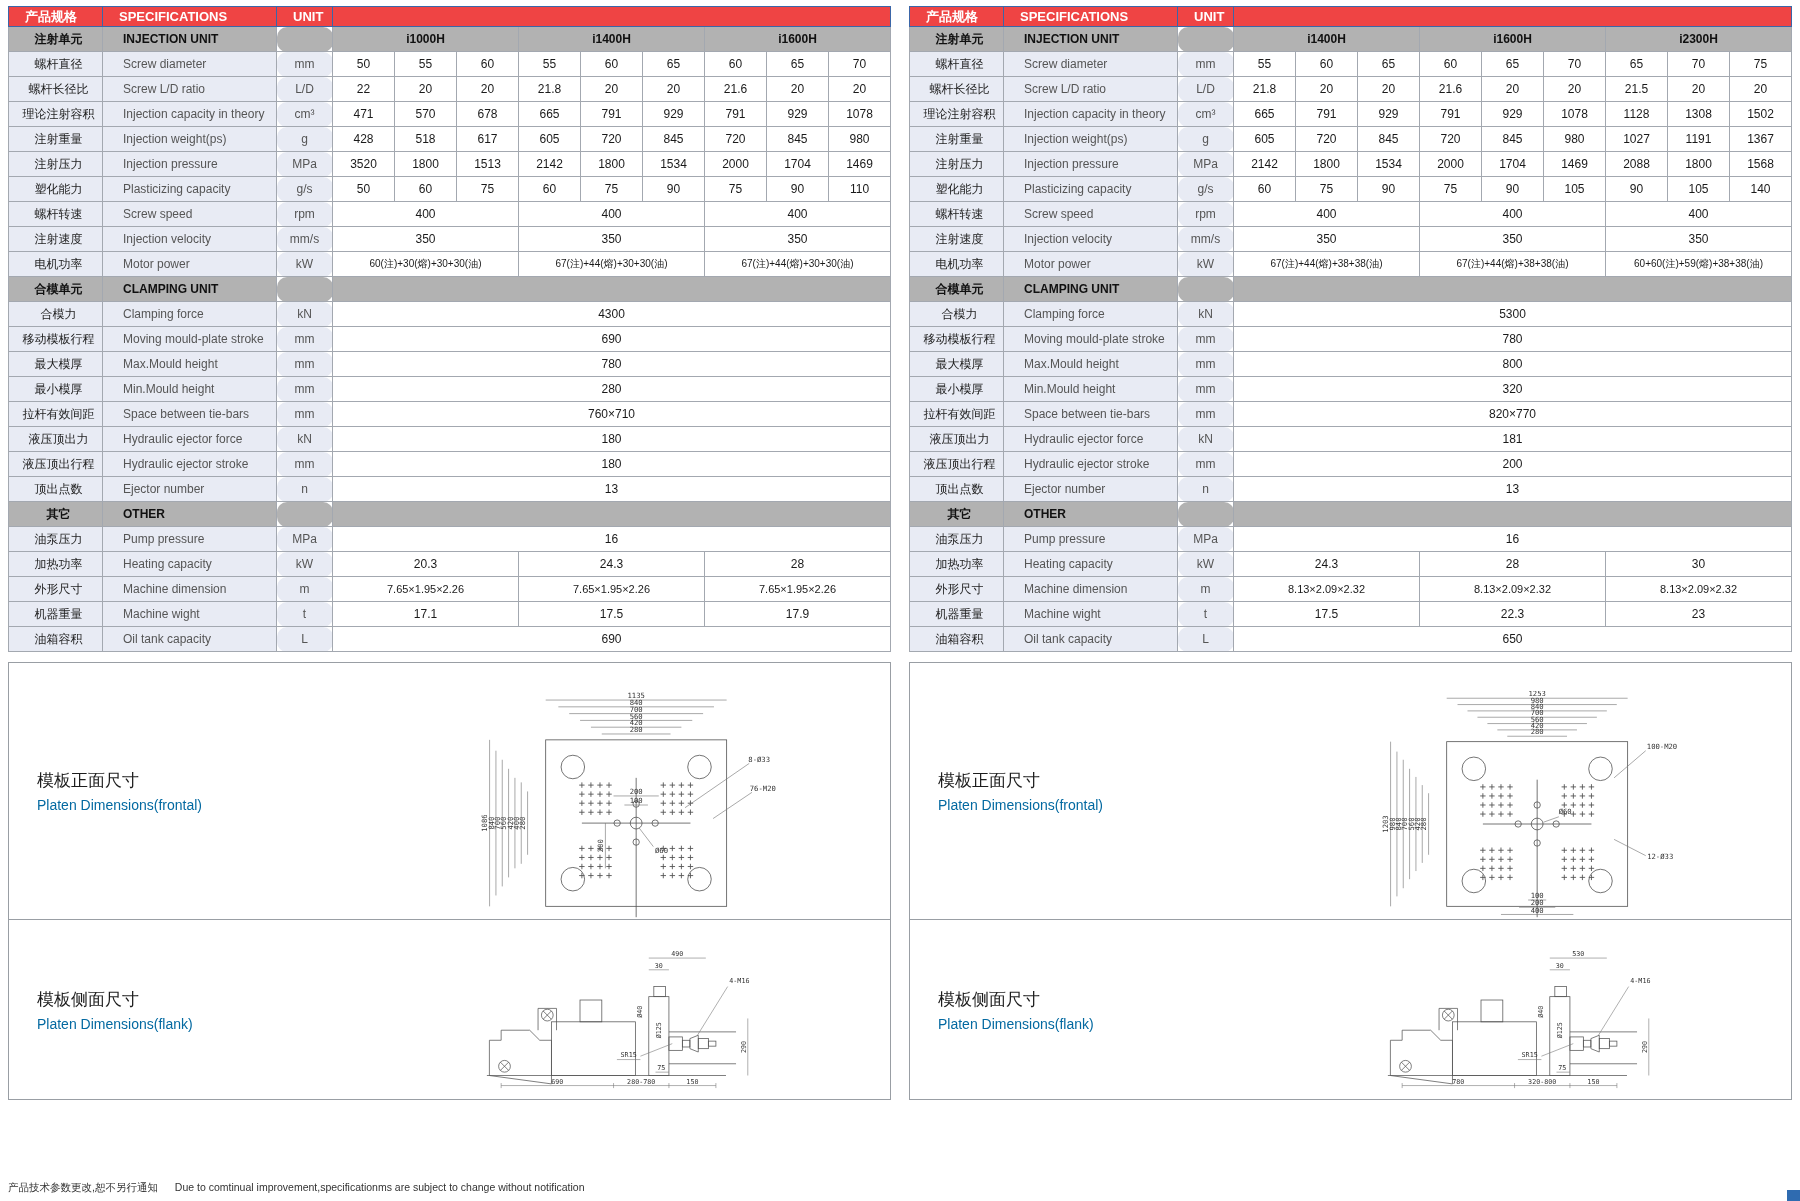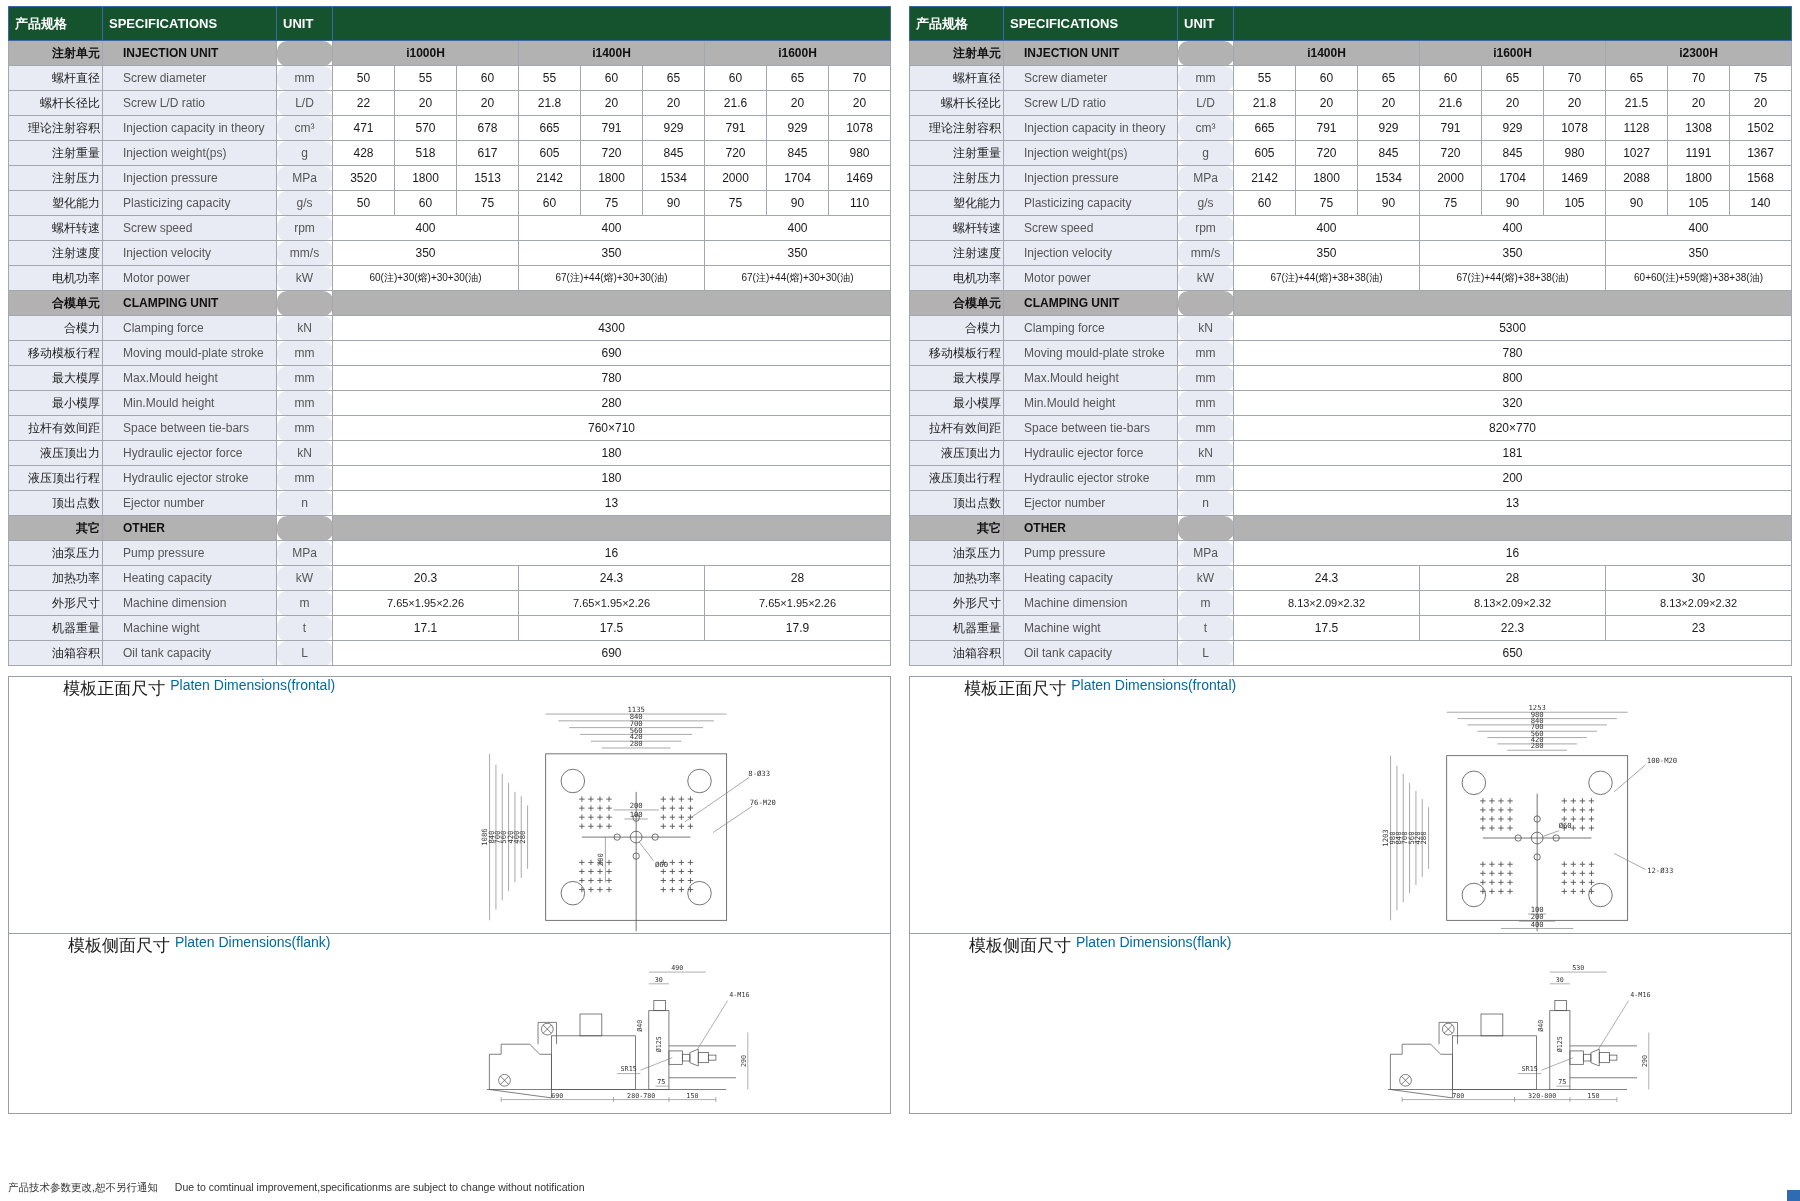--- a/index.html
+++ b/index.html
@@ -6,31 +6,31 @@
   html,body { width:1800px; height:1201px; background:#fff;
     font-family:"Liberation Sans","DejaVu Sans",sans-serif; }
   .page { position:relative; width:1800px; height:1201px; padding:6px 8px 0 8px; overflow:hidden; }
   .cols { display:grid; grid-template-columns:1fr 1fr; column-gap:18px; }
   .ptitle { text-align:center; font-size:25px; font-weight:bold; color:#1b5fb2;
     letter-spacing:1px; height:38px; line-height:34px; }
   table.spec { width:100%; border-collapse:collapse; table-layout:fixed;
     border:1px solid #8b9097; }
   table.spec td { border:1px solid #a3a8b0; height:25px; font-size:12px; text-align:center;
     padding:0 2px; color:#1a1a1a; background:#fff; overflow:hidden; white-space:nowrap; }
-  table.spec td.cn { background:#e8ebf4; text-align:right; padding-left:8px; color:#1d1d1d; }
+  table.spec td.cn { background:#e8ebf4; text-align:center; padding-left:8px; color:#1d1d1d; }
   table.spec td.en { background:#e8ebf4; text-align:left; padding-left:20px; color:#555; }
   table.spec td.unit { background:#e8ebf4; color:#555;border-radius:10px; }
   table.spec tr.sec td { background:#b2b2b2; color:#101010; font-weight:bold; }
   table.spec td.model { font-weight:bold; }
-  table.spec tr.head td { background:#14532d; color:#fff; font-weight:bold; font-size:13px;
-    text-align:left; padding-left:6px; height:34px; border-color:#3b66a8; }
+  table.spec tr.head td { background:#ef4444; color:#fff; font-weight:bold; font-size:13px;
+    text-align:left; padding-left:16px; height:20px; border-color:#3b66a8; }
   .box { border:1px solid #999ea4; display:flex; align-items:stretch; background:#fff; }
   .box.frontal { height:258px; margin-top:10px; }
   .box.flank { height:181px; margin-top:-1px; }
-  .boxlabel { flex:0 0 40%; display:flex; justify-content:center;
+  .boxlabel { flex:0 0 40%; display:flex; flex-direction:column; justify-content:center;
     padding-left:28px; gap:5px; }
   .boxlabel .cn { font-size:17px; color:#1c1c1c; }
   .boxlabel .en { font-size:14px; color:#0369a1; }
   .drawwrap { flex:1 1 auto;margin-top:28px; }
   .drawwrap svg { width:100%; height:100%; }
   svg text { fill:#333; font-size:8px; font-family:"DejaVu Sans Mono","Liberation Mono",monospace; }
   .footer { position:absolute; left:8px; bottom:6px; font-size:10.5px; color:#333; }
   .footer span { margin-right:14px; }
   .corner-accent { position:absolute; right:0; bottom:0; width:13px; height:11px; background:#2f6bb0; }
 </style>

